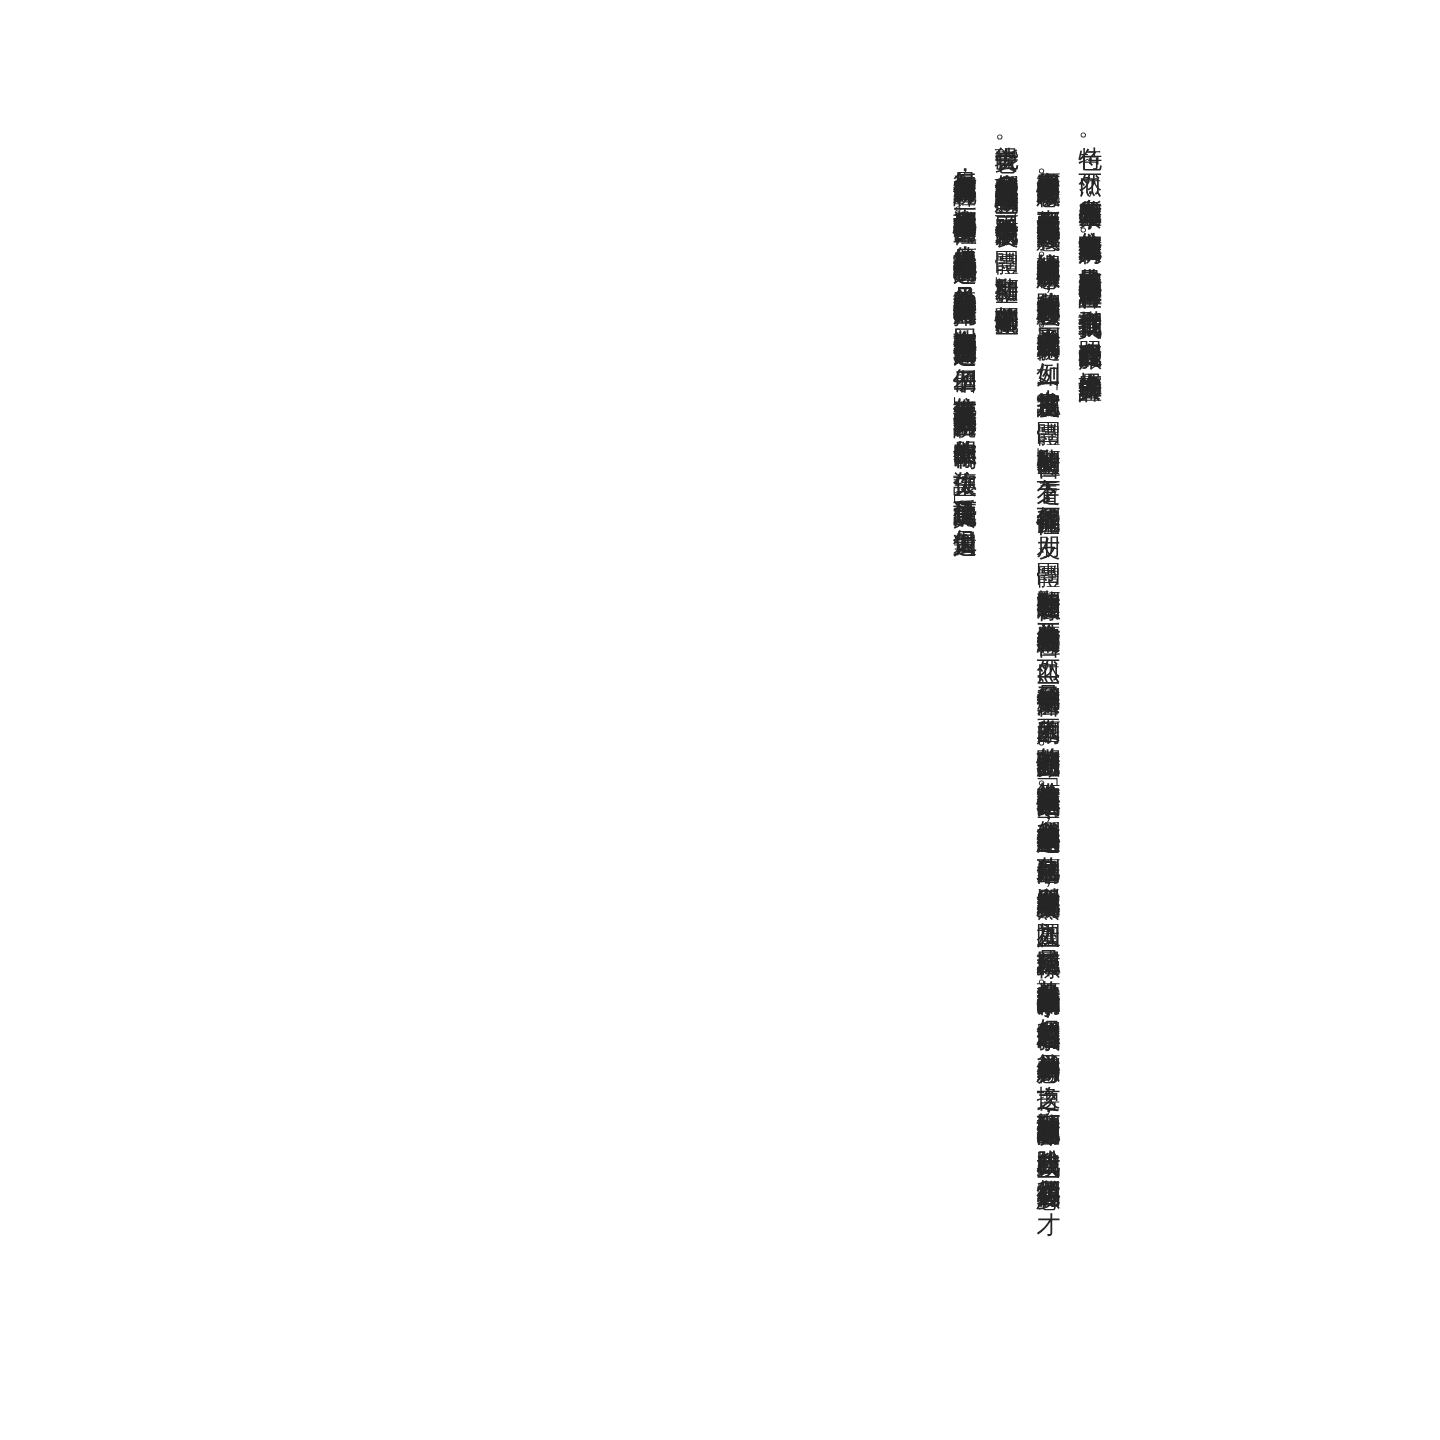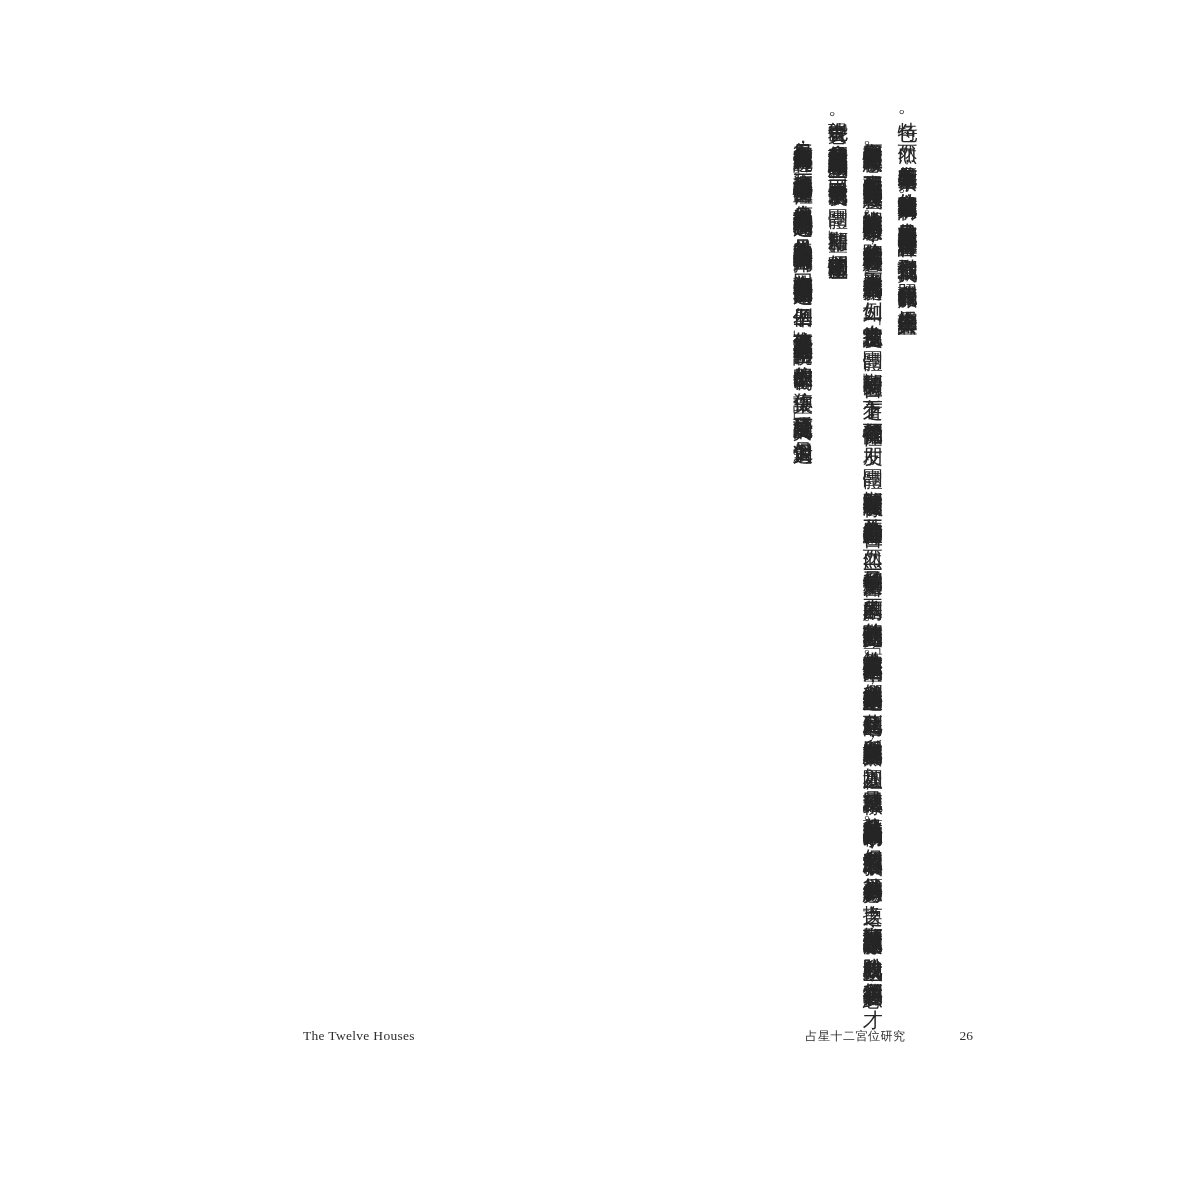--- a/index.html
+++ b/index.html
@@ -70,21 +70,14 @@
 <body>
 
 <div class="page">
 
   <div class="text-block">
     <p>特色。然而，在所有的星盤基本元素中，宮位的意義和功能通常最不為人了解。本書的目的就是透過行星和星座落在十二宮位的合宜詮釋，指引我們找到真我，照亮自我覺醒的旅程，揭露今生的安排與計畫。</p>
     <p class="indent">有幾個原因導致宮位的重要性經常被忽略。大部分的占星教科書注重的都是每一宮的傳統「外在」意義，比較細微或較為基本的核心原則反而被忽略了。除非我們能夠掌握宮位的核心意義，否則就失去了它所代表的真正精髓。例如，十一宮常被認為是「朋友、團體、期待和願望」的宮位。乍看之下，我們可能覺得很怪，朋友、團體、期待和願望之間有什麼關係？為什麼這些全都被歸納在同一宮位？然而，一旦我們了解第十一宮更深層、更基本的原則，其中的關聯性就顯而易見了。第十一宮的核心意義其實是「超越小我的渴望」。我們會與超越小我的事物產生連結，藉此達到這個目的。所以會與朋友或社交圈聯群結黨，加入社團，或是認同某一種目標，藉此提升自我或是讓自我融入更偉大的事物中。但我們若想超越目前的小我，就必須具備創新的想像力，換言之，期待和願望可以讓我們超越現存的眼界，跳脫自我的模式。我們必須得先有一個夢想，才能去實現它。我們若是能理解這種想要超越現存經驗領域的慾望，再回頭看看第十一宮代表的「朋友、團體、期待和願望」，它們的關聯性就產生了。</p>
     <p class="indent">行星和星座在各宮位影響力的傳統詮釋，也讓我們無法全盤了解每一個宮位的重要性。傳統占星學認為事件純然是外在環境導致的遭遇，並且是從決定論和宿命論的角度去解釋星盤的行星排列，因此沒有考慮到我們可以改變或導致自己的遭遇。舉個例子，一位「事件派」占星家可能會對某位土星在十一宮的男士說：「你的朋友會限制你，讓你失望。」這種說法可能是真的，但是對這個人</p>
   </div>
 
-  <div class="footer">
-    <span class="footer-left">The Twelve Houses</span>
-    <span class="footer-right">
-      <span class="footer-title-zh">占星十二宮位研究</span>
-      <span class="footer-page">26</span>
-    </span>
-  </div>
 
 </div>
 
 </body></html>

